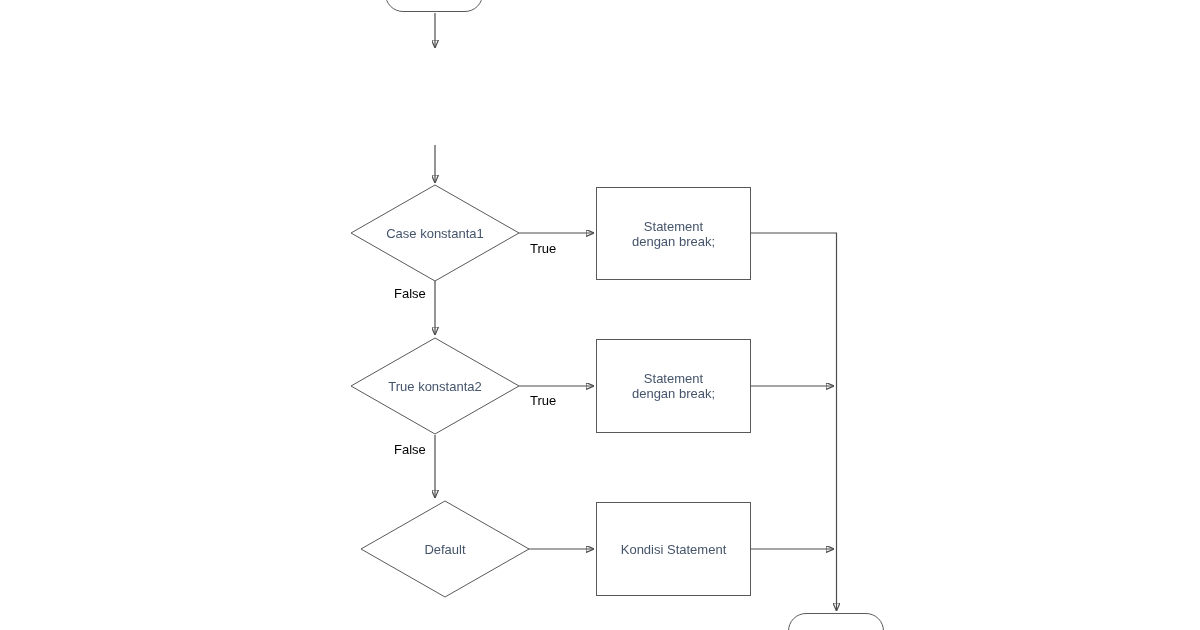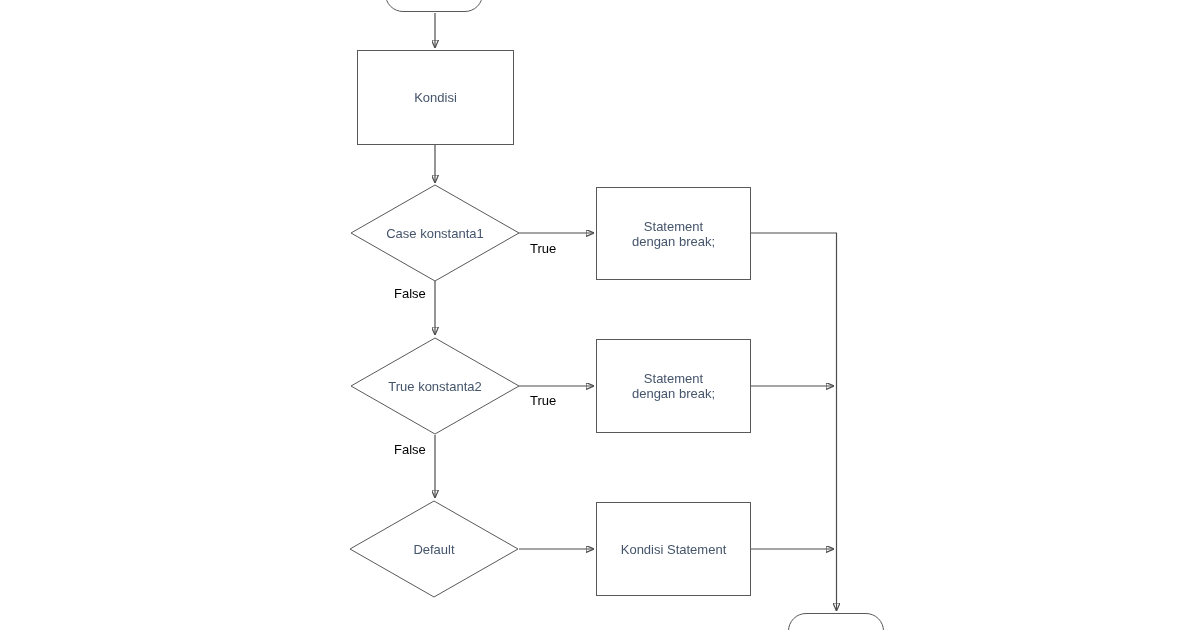--- a/index.html
+++ b/index.html
@@ -88,23 +88,20 @@
     <path d="M751 233 L836.5 233 L836.5 611" marker-end="url(#arrow)"></path>
     <path d="M519 386 L594 386" marker-end="url(#arrow)"></path>
     <path d="M751 386 L834 386" marker-end="url(#arrow)"></path>
     <path d="M435 435 L435 498" marker-end="url(#arrow)"></path>
     <path d="M519 549 L594 549" marker-end="url(#arrow)"></path>
     <path d="M751 549 L834 549" marker-end="url(#arrow)"></path>
   </svg>
 
   <div class="node terminator" style="left:385px; top:-26px; width:98px; height:38px;"></div>
 
-  <div class="node" style="left:357px; top:50px; width:157px; height:95px;">
-    <span>Kondisi</span>
-  </div>
 
   <div class="diamond" style="left:350px; top:184px; width:170px; height:98px;">
     <svg width="170" height="98" viewBox="0 0 170 98">
       <polygon points="85,1 169,49 85,97 1,49"></polygon>
     </svg>
     <span class="label">Case konstanta1</span>
   </div>
 
   <div class="node" style="left:596px; top:187px; width:155px; height:93px;">
     <span>
@@ -120,21 +117,21 @@
     <span class="label">True konstanta2</span>
   </div>
 
   <div class="node" style="left:596px; top:339px; width:155px; height:94px;">
     <span>
       <span>Statement</span><br>
       <span>dengan break;</span>
     </span>
   </div>
 
-  <div class="diamond" style="left:349px; top:500px; width:170px; height:98px;justify-content:center;">
+  <div class="diamond" style="left:360px; top:500px; width:170px; height:98px;justify-content:center;">
     <svg width="170" height="98" viewBox="0 0 170 98">
       <polygon points="85,1 169,49 85,97 1,49"></polygon>
     </svg>
     <span class="label">Default</span>
   </div>
 
   <div class="node" style="left:596px; top:502px; width:155px; height:94px;">
     <span>Kondisi Statement</span>
   </div>
 

